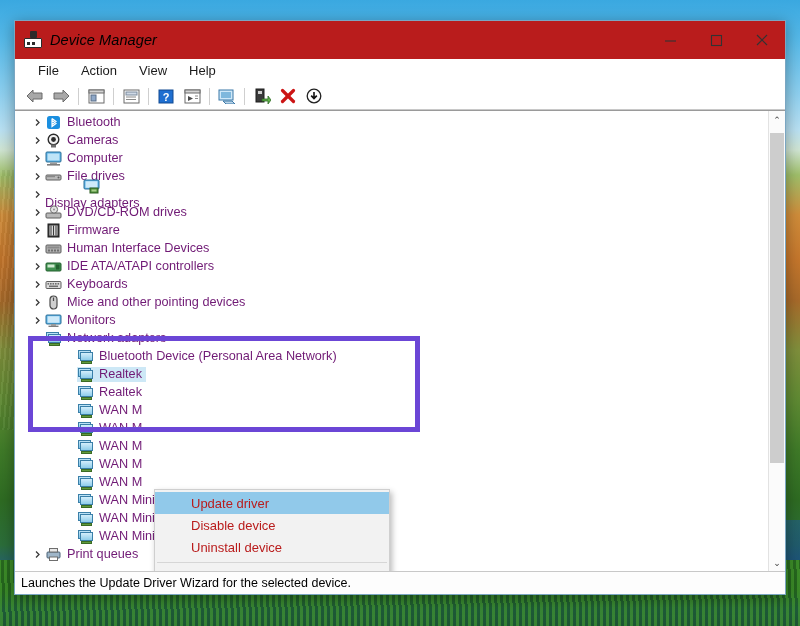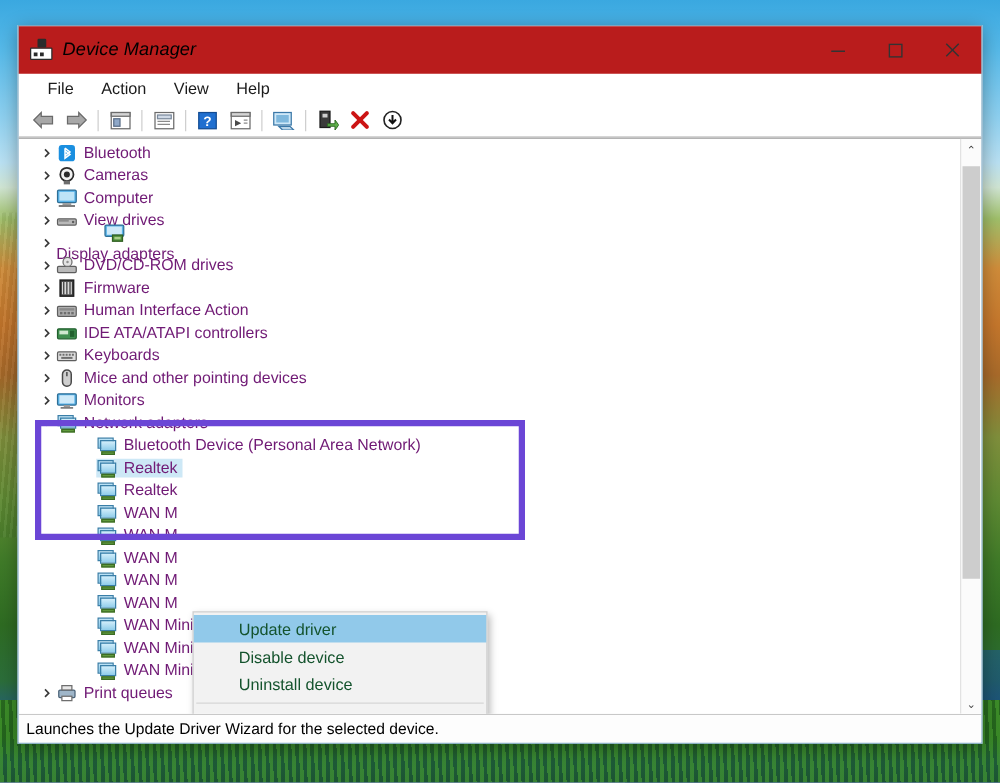--- a/index.html
+++ b/index.html
@@ -206,21 +206,21 @@
     background: #f2f2f2;
     border: 1px solid #cfcfcf;
     box-shadow: 2px 3px 6px rgba(0,0,0,.28);
     z-index: 40;
     padding: 2px 0 2px 0;
   }
   .ctx-item {
     height: 22px;
     display: flex; align-items: center;
     padding-left: 36px;
-    font-size: 13px; color: #14532d;
+    font-size: 13px; color: #b91c1c;
     cursor: default;
   }
   .ctx-item.highlight { background: #91c9ea; }
   .ctx-sep {
     height: 1px; background: #d6d6d6; margin: 4px 2px 4px 2px;
   }
 
   
   .annot {
     position: absolute;
@@ -405,21 +405,21 @@
             <svg width="9" height="9" viewBox="0 0 9 9">
               <path d="M3 1.5 L6 4.5 L3 7.5" fill="none" stroke="#3a3a3a" stroke-width="1.3"></path>
             </svg>
           </span>
           <span class="label-bg" style="display: inline-flex; align-items: center;">
             <span class="ico"><svg width="17" height="15" viewBox="0 0 17 15">
                 <rect x="1" y="6" width="15" height="5" rx="1" fill="#b9b9b9" stroke="#5e5e5e"></rect>
                 <rect x="2" y="7.2" width="8" height="1" fill="#7d7d7d"></rect>
                 <circle cx="13.5" cy="8.5" r="1" fill="#5e5e5e"></circle>
               </svg></span>
-            <span class="txt">View drives</span>
+            <span class="txt">File drives</span>
           </span>
         </div>
         <div class="row indent-0">
           <span class="chev">
             <svg width="9" height="9" viewBox="0 0 9 9">
               <path d="M3 1.5 L6 4.5 L3 7.5" fill="none" stroke="#3a3a3a" stroke-width="1.3"></path>
             </svg>
           </span>
           <span class="label-bg" style="display: inline-flex; align-items: center; flex-direction: column;">
             <span class="ico"><svg width="17" height="15" viewBox="0 0 17 15">
@@ -471,21 +471,21 @@
           </span>
           <span class="label-bg" style="display: inline-flex; align-items: center;">
             <span class="ico"><svg width="17" height="15" viewBox="0 0 17 15">
                 <rect x="1" y="4" width="15" height="8" rx="1" fill="#b0b0b0" stroke="#5e5e5e"></rect>
                 <rect x="2.5" y="5.5" width="12" height="2" fill="#8a8a8a"></rect>
                 <rect x="3" y="8.5" width="2" height="2" fill="#6e6e6e"></rect>
                 <rect x="6" y="8.5" width="2" height="2" fill="#6e6e6e"></rect>
                 <rect x="9" y="8.5" width="2" height="2" fill="#6e6e6e"></rect>
                 <rect x="12" y="8.5" width="2" height="2" fill="#6e6e6e"></rect>
               </svg></span>
-            <span class="txt">Human Interface Action</span>
+            <span class="txt">Human Interface Devices</span>
           </span>
         </div>
         <div class="row indent-0">
           <span class="chev">
             <svg width="9" height="9" viewBox="0 0 9 9">
               <path d="M3 1.5 L6 4.5 L3 7.5" fill="none" stroke="#3a3a3a" stroke-width="1.3"></path>
             </svg>
           </span>
           <span class="label-bg" style="display: inline-flex; align-items: center;">
             <span class="ico"><svg width="17" height="15" viewBox="0 0 17 15">

